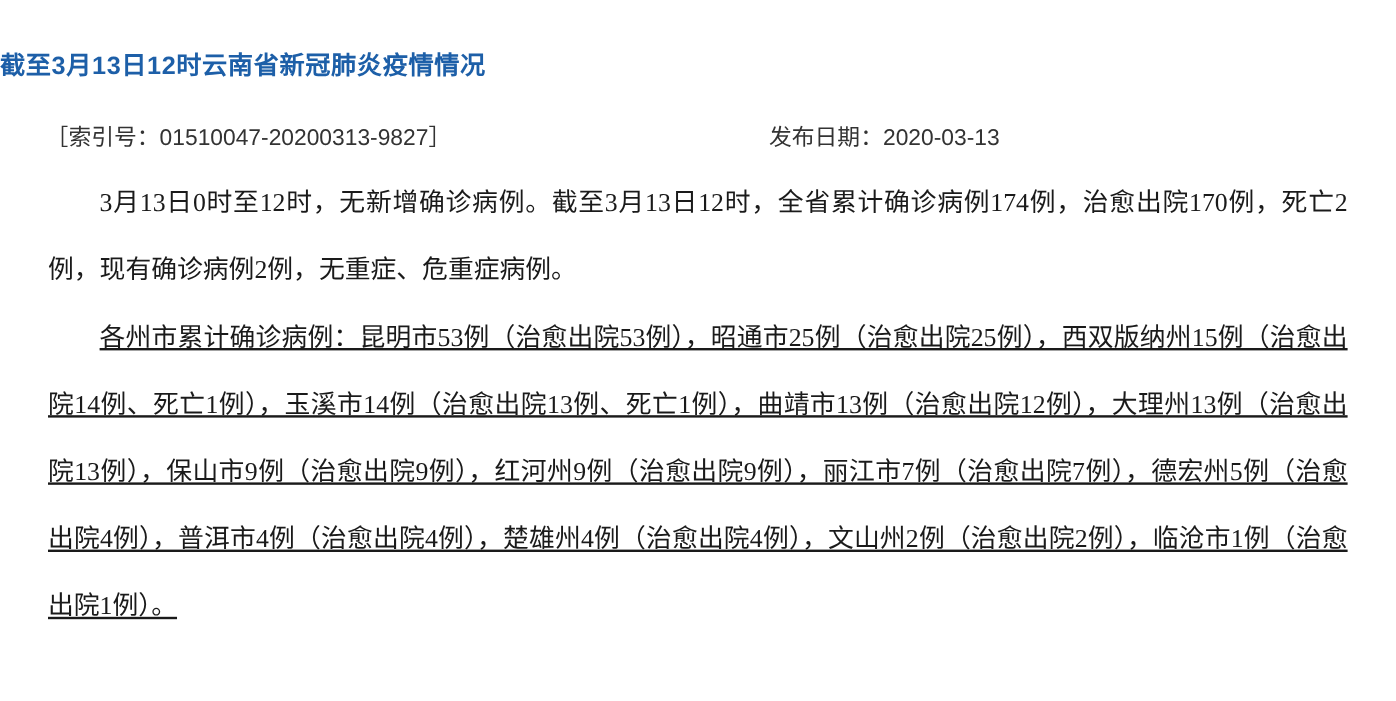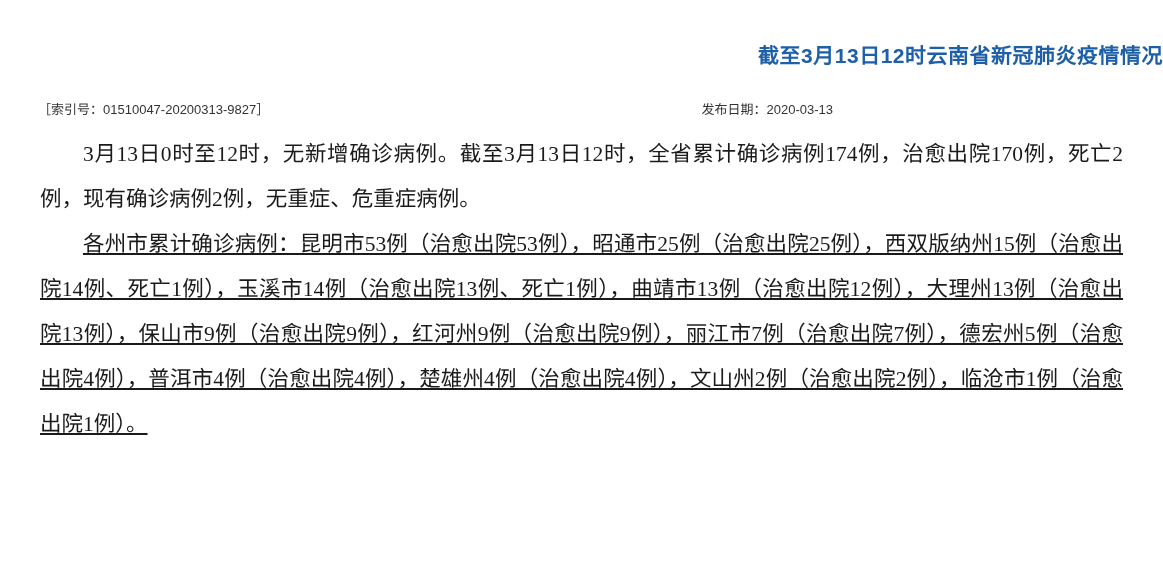--- a/index.html
+++ b/index.html
@@ -14,55 +14,55 @@
     color: #222222;
     overflow: hidden;
   }
   .page {
     width: 1163px;
     height: 584px;
     position: relative;
     box-sizing: border-box;
   }
   .doc-title {
-    text-align: right;
+    text-align: left;
     color: #1d5fa8;
     font-family: "Liberation Sans", "DejaVu Sans", sans-serif;
     font-weight: bold;
     font-size: 21px;
     letter-spacing: 0.5px;
     padding-top: 27px;
     line-height: 30px;
   }
   .meta-row {
     margin-top: 28px;
     padding: 0 38px 0 38px;
     display: flex;
     align-items: flex-start;
     font-family: "Liberation Sans", "DejaVu Sans", sans-serif;
-    font-size: 13px;
+    font-size: 19px;
     color: #333333;
   }
   .meta-index {
     flex: 0 0 auto;
     white-space: nowrap;
   }
   .meta-spacer {
     flex: 1 1 auto;
   }
   .meta-date {
     flex: 0 0 auto;
     white-space: nowrap;
     margin-right: 292px;
   }
   .body-text {
     margin-top: 14px;
     padding: 0 40px 0 40px;
     font-size: 21.5px;
-    line-height: 45px;
+    line-height: 56px;
     text-align: justify;
     color: #1a1a1a;
   }
   .para {
     text-indent: 2em;
     margin: 0;
   }
   .para + .para {
     margin-top: 0;
     text-decoration: underline;

